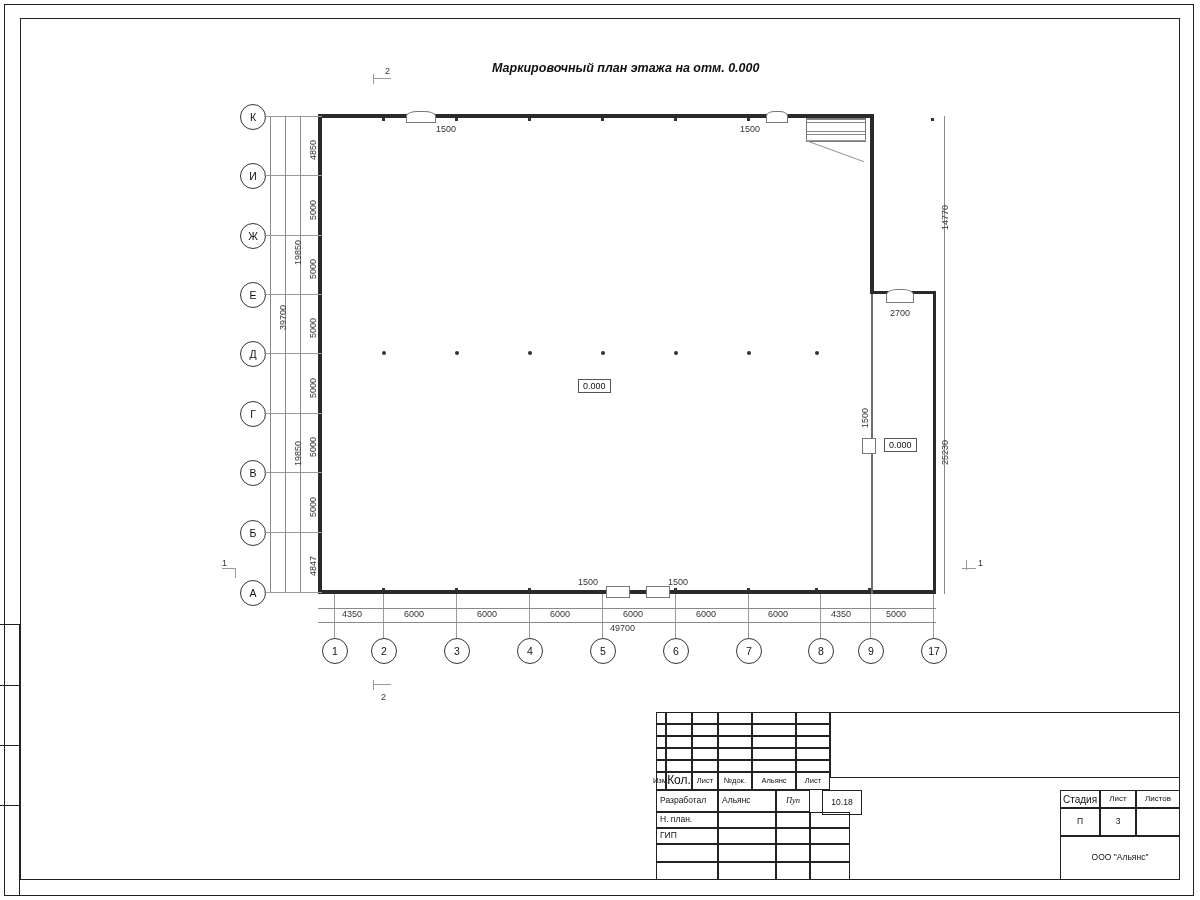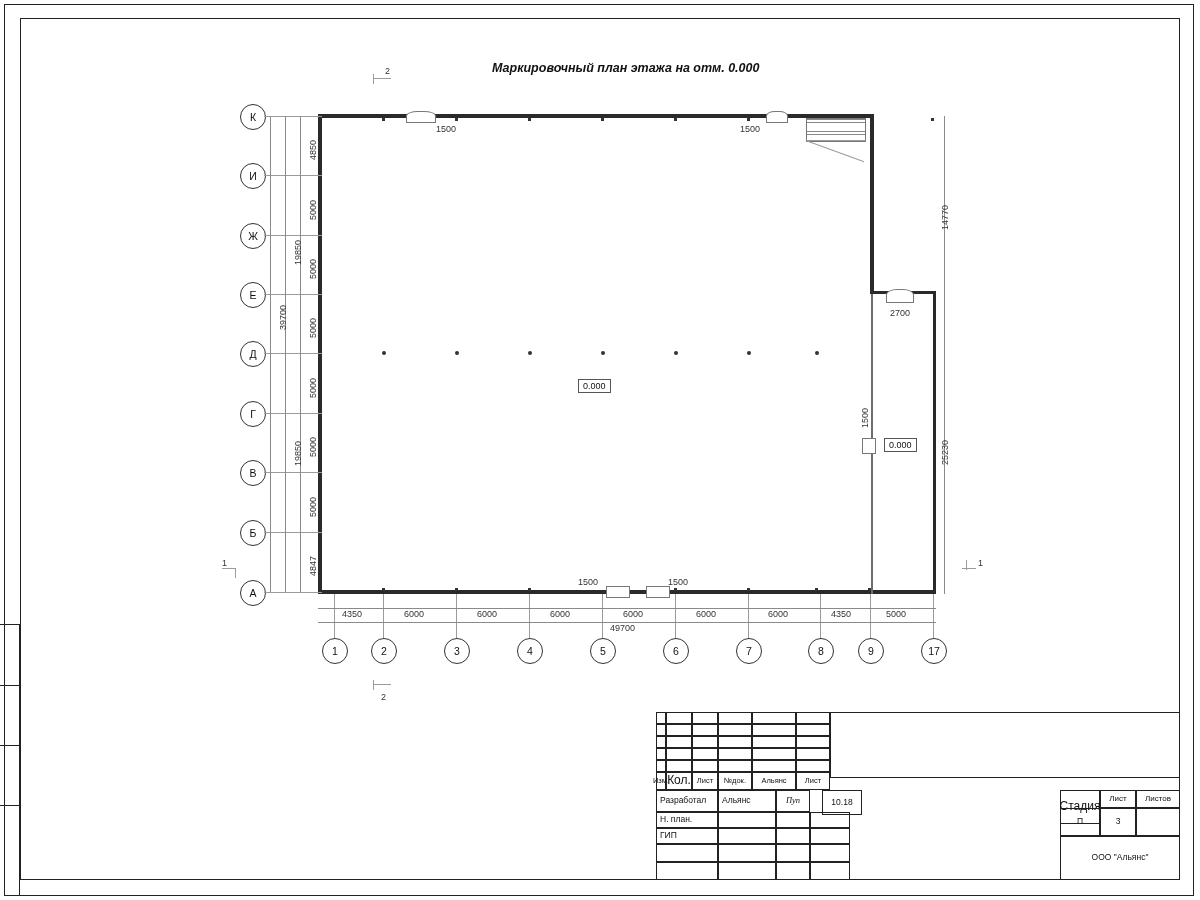--- a/index.html
+++ b/index.html
@@ -265,21 +265,21 @@
     <div class="cell" style="left:0;top:132px;width:62px;height:18px;"></div>
     <div class="cell" style="left:62px;top:132px;width:58px;height:18px;"></div>
     <div class="cell" style="left:120px;top:132px;width:34px;height:18px;"></div>
     <div class="cell" style="left:154px;top:132px;width:40px;height:18px;"></div>
     <div class="cell" style="left:0;top:150px;width:62px;height:18px;"></div>
     <div class="cell" style="left:62px;top:150px;width:58px;height:18px;"></div>
     <div class="cell" style="left:120px;top:150px;width:34px;height:18px;"></div>
     <div class="cell" style="left:154px;top:150px;width:40px;height:18px;"></div>
 
 
-    <div class="cell" style="left:404px;top:78px;width:40px;height:34px;font-size:12px;text-align:right;">Стадия</div>
+    <div class="cell" style="left:404px;top:78px;width:40px;height:18px;font-size:10px;text-align:right;">Стадия</div>
     <div class="cell" style="left:444px;top:78px;width:36px;height:18px;font-size:8px;">Лист</div>
     <div class="cell" style="left:480px;top:78px;width:44px;height:18px;font-size:8px;">Листов</div>
 
     <div class="cell big" style="left:404px;top:96px;width:40px;height:28px;">П</div>
     <div class="cell big" style="left:444px;top:96px;width:36px;height:28px;">3</div>
     <div class="cell big" style="left:480px;top:96px;width:44px;height:28px;"></div>
 
     <div class="cell big" style="left:404px;top:124px;width:120px;height:44px;">ООО "Альянс"</div>
   </div>
 

